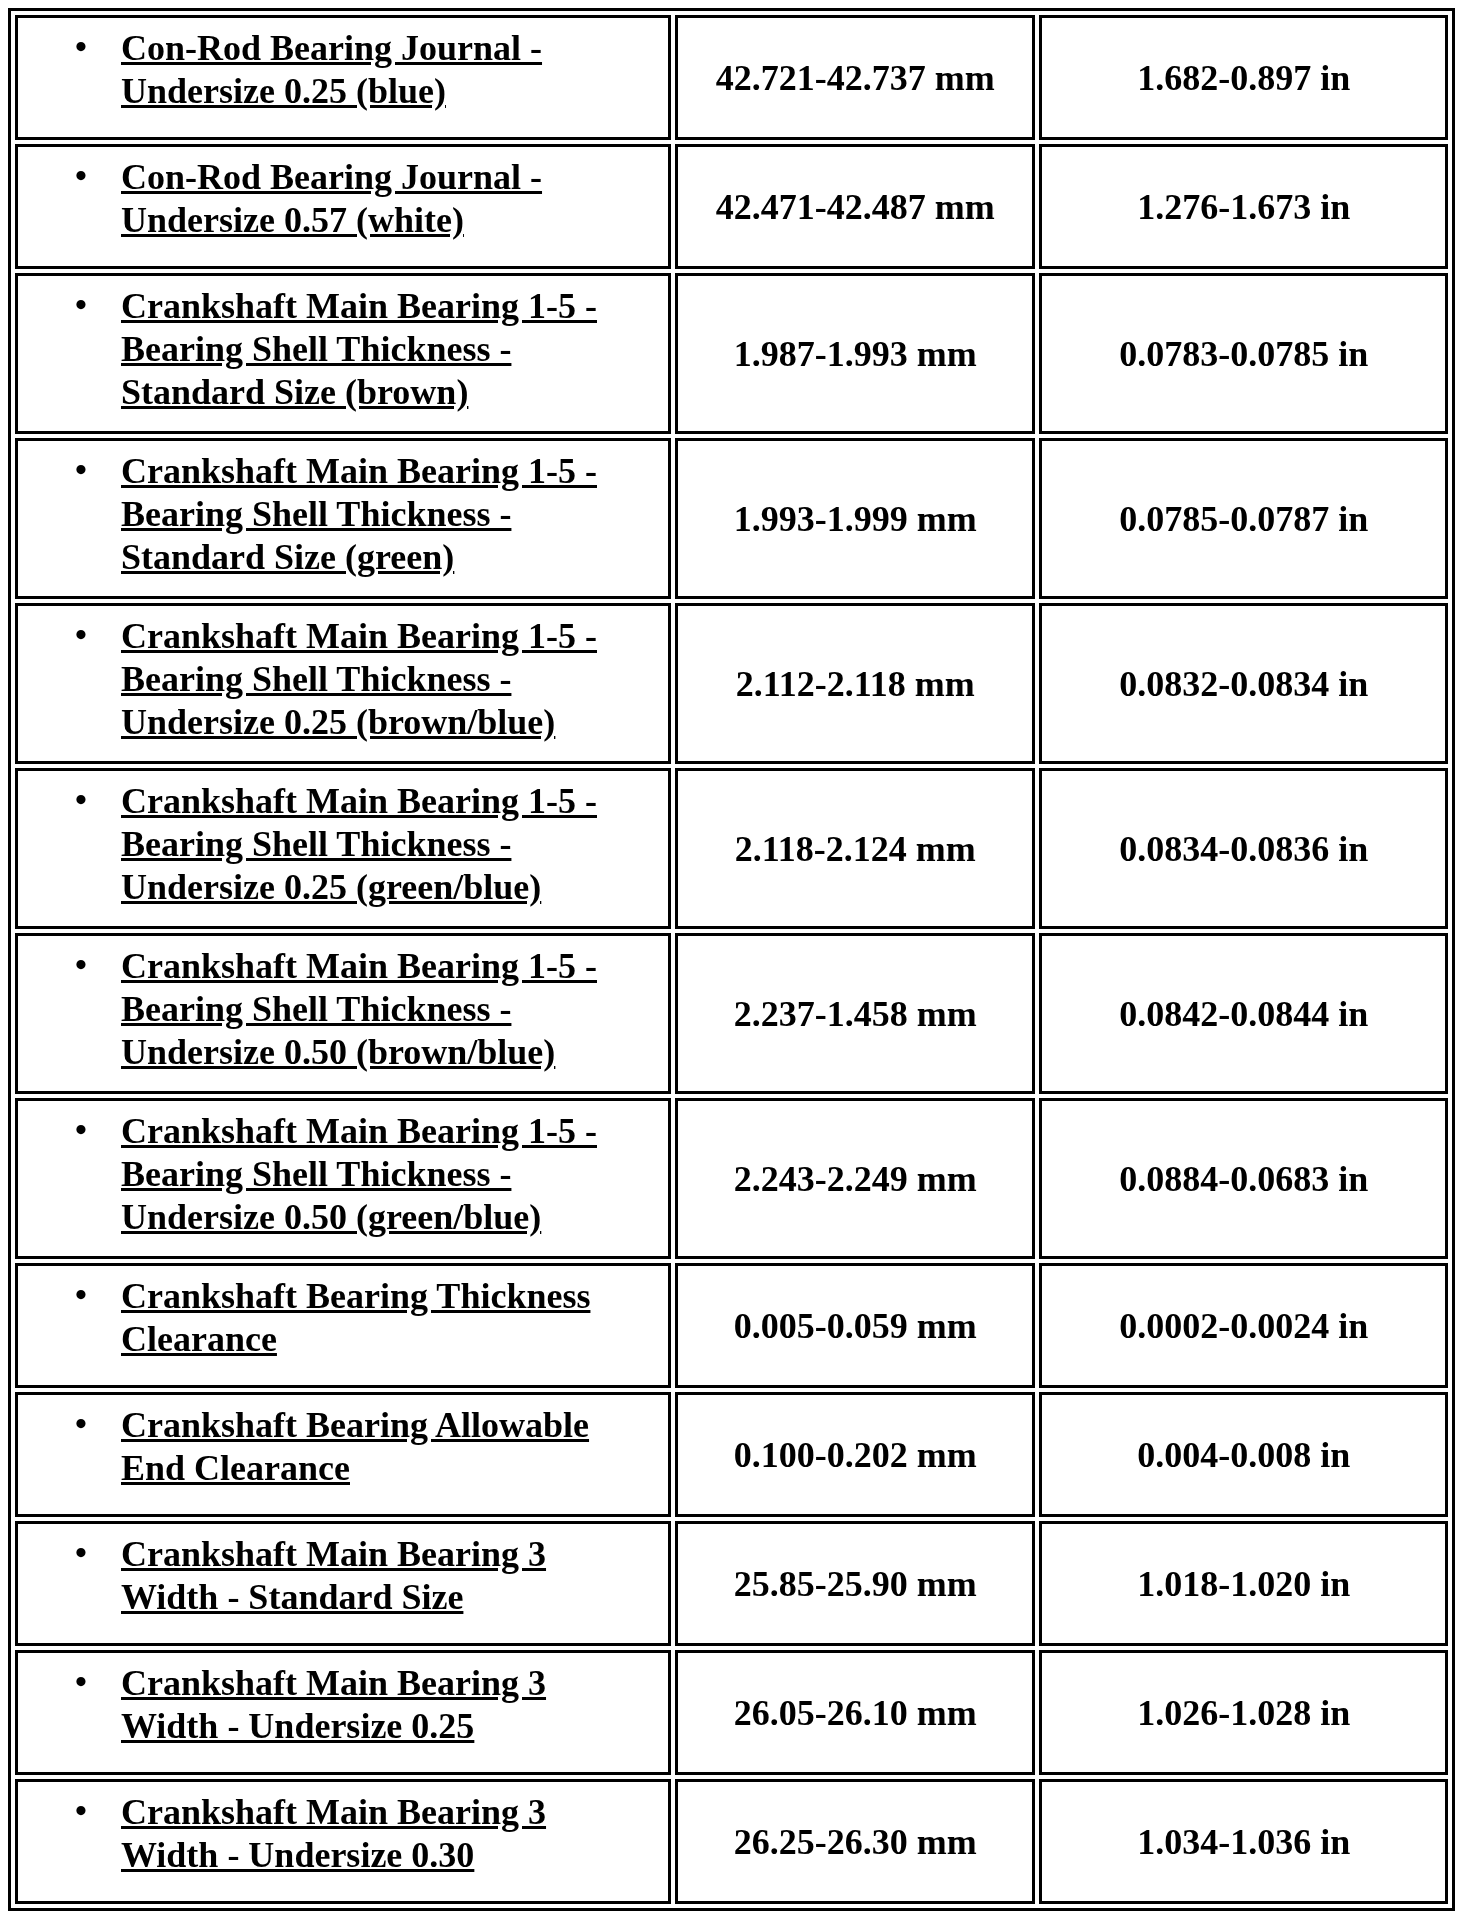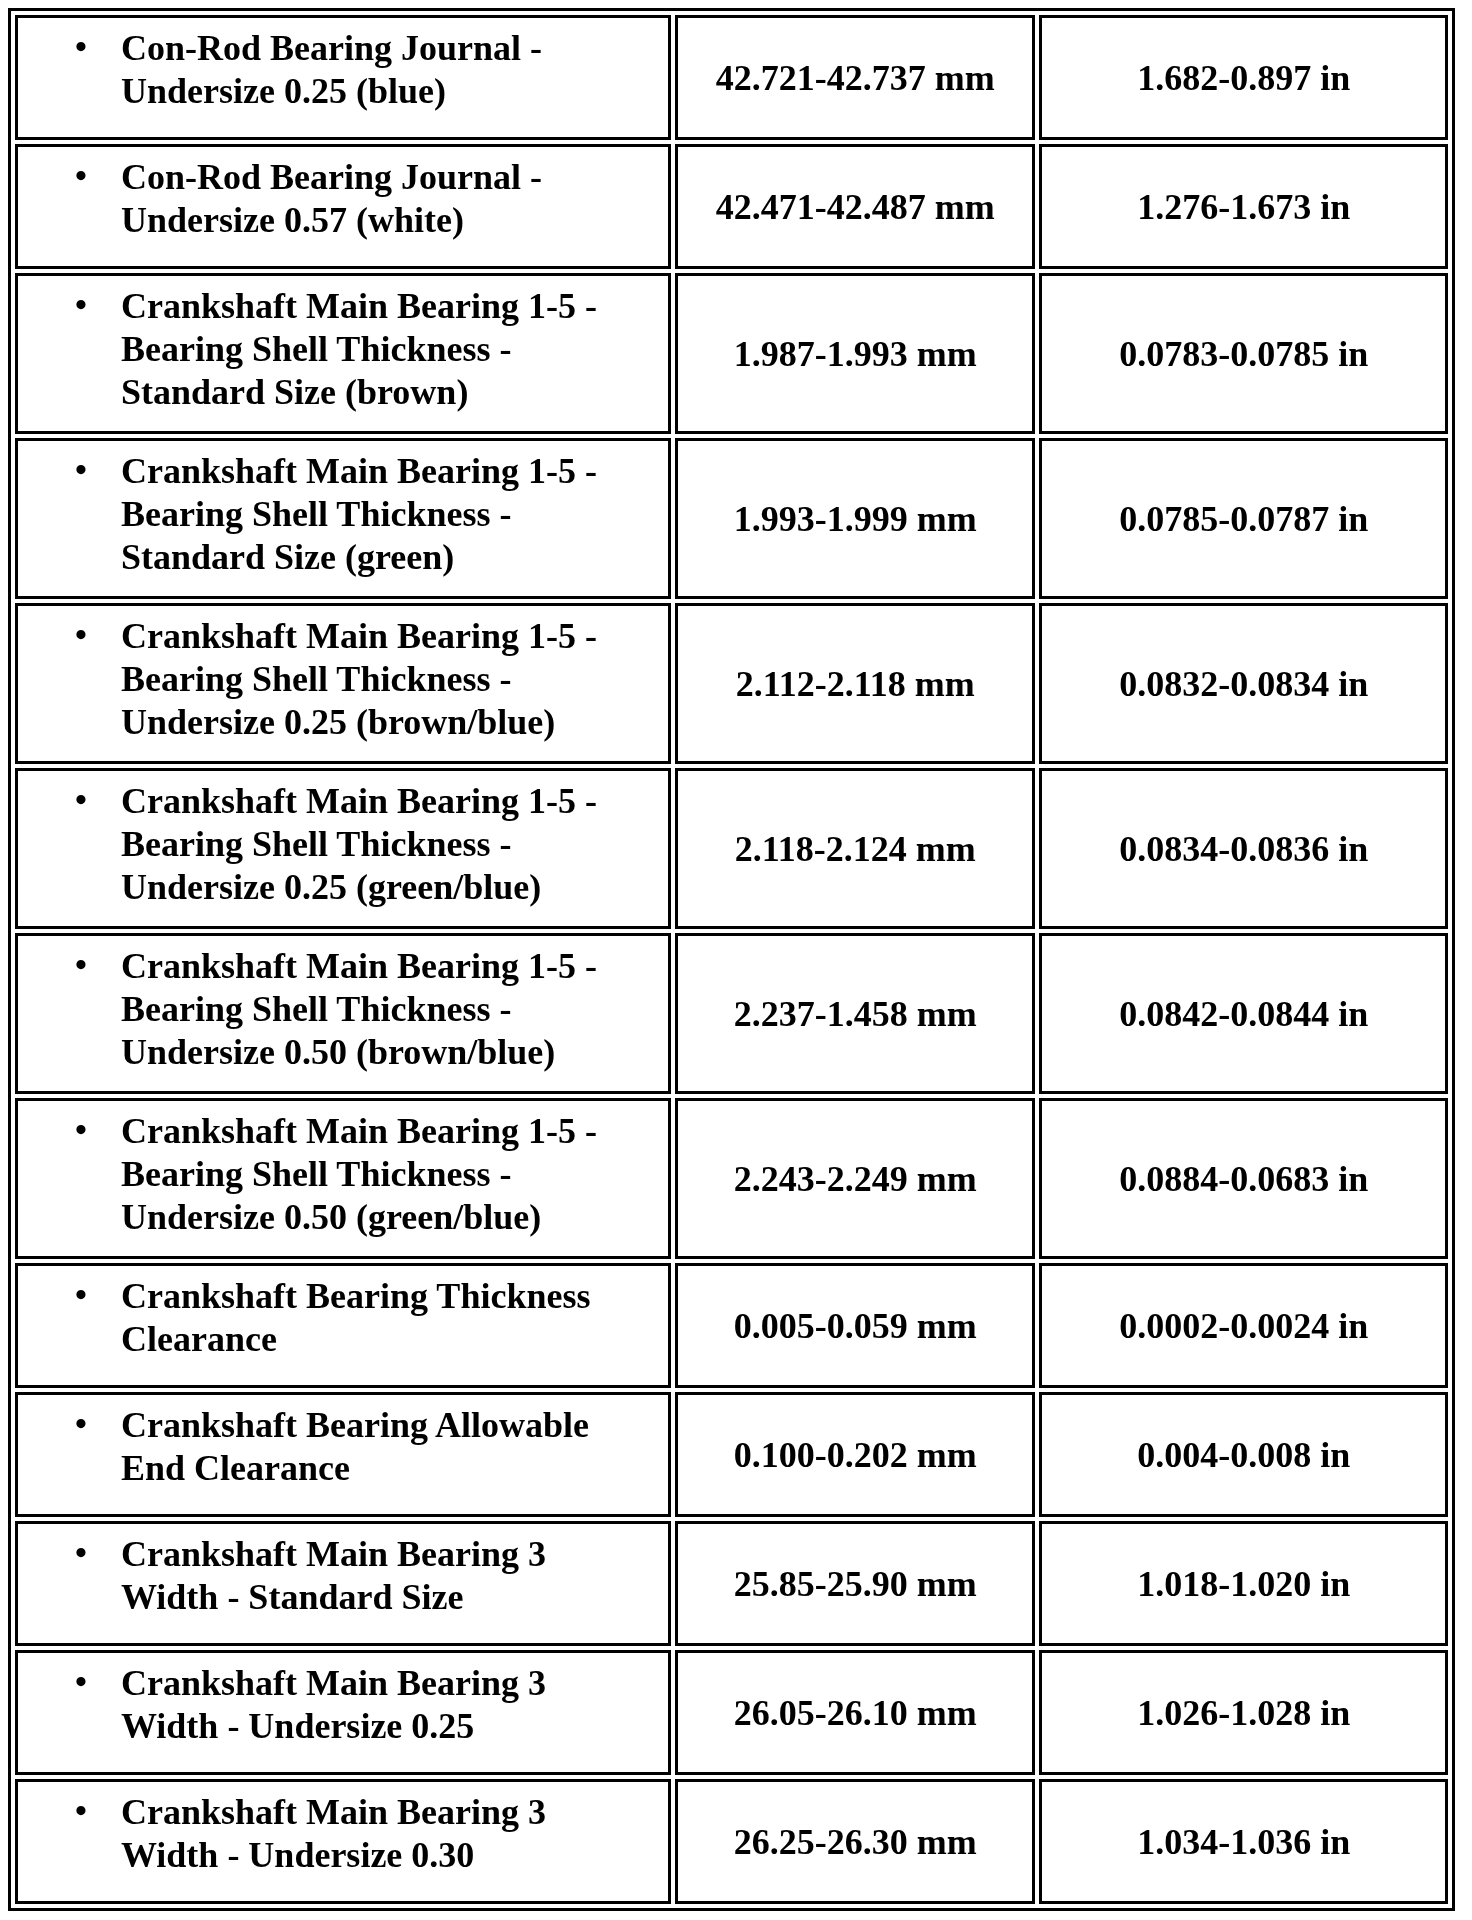--- a/index.html
+++ b/index.html
@@ -39,21 +39,21 @@
     align-items: flex-start;
     padding: 8px 18px 0 56px;
     font-size: 36px;
     line-height: 1.2;
   }
   .bullet {
     flex: 0 0 46px;
     width: 46px;
     font-size: 34px;
   }
-  .txt { flex: 1; }
+  .txt { flex: 1; text-decoration: underline; }
   td.val {
     vertical-align: middle;
     text-align: center;
     font-size: 36px;
     margin-left: 34px;
   }
 </style>
 </head>
 <body>
 

